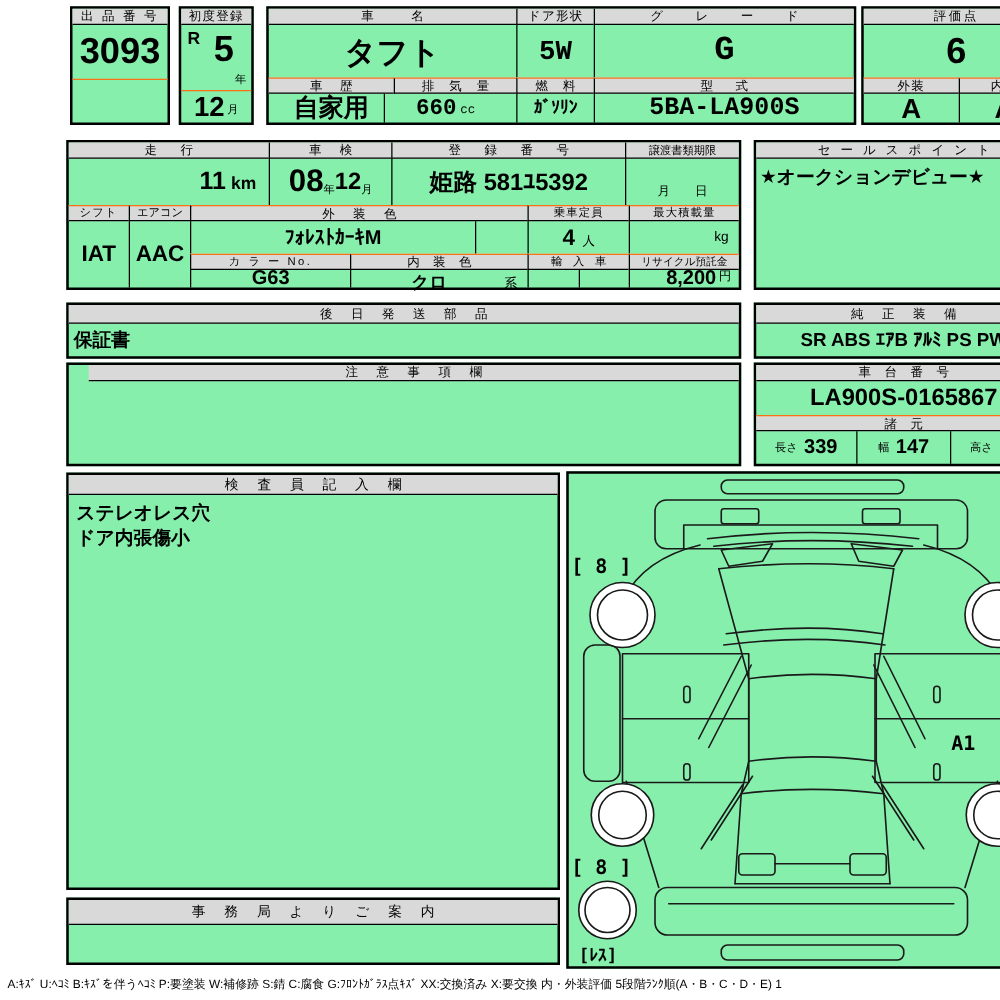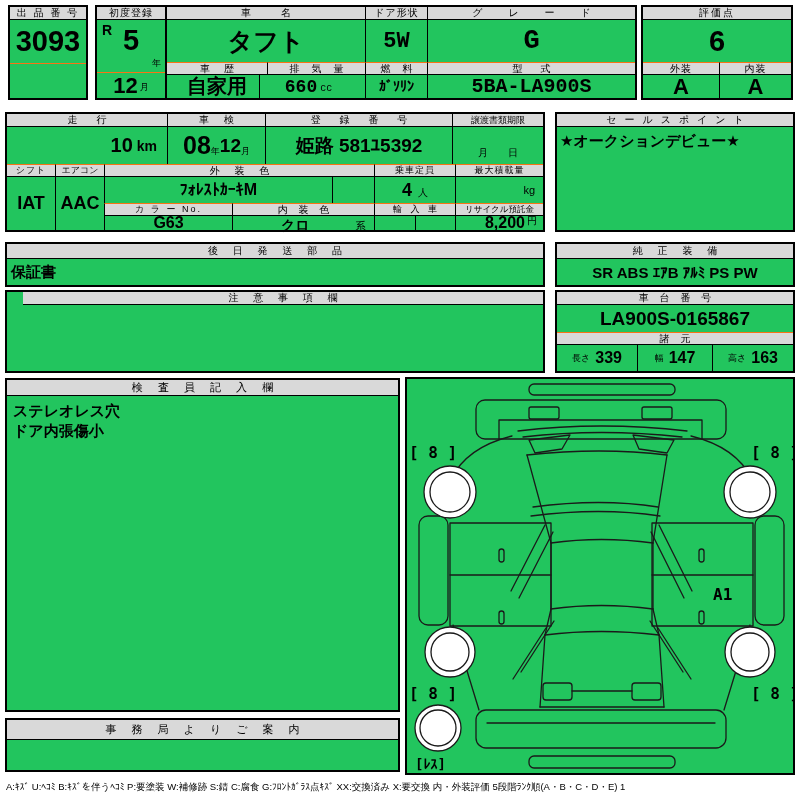--- a/index.html
+++ b/index.html
@@ -1,38 +1,38 @@
 <!DOCTYPE html>
 <html><head>
 <meta charset="utf-8">
 <style>
   *{margin:0;padding:0;box-sizing:border-box;}
   html,body{width:800px;height:800px;}
   body{position:relative;background:#fff;color:#000;font-family:"Liberation Sans","DejaVu Sans",sans-serif;}
-  .blk{position:absolute;border:2px solid #000;background:#22c55e;}
+  .blk{position:absolute;border:2px solid #000;background:#86efac;margin-left:48px;}
   .c{position:absolute;display:flex;align-items:center;justify-content:center;overflow:hidden;white-space:nowrap;}
   .bar{background:#d9d9d9;font-size:10px;font-weight:normal;}
   .bt{border-top:1px solid #f97316;}
   .bb{border-bottom:1px solid #000;}
   .bl{border-left:1px solid #000;}
   .b{font-weight:bold;}
   .lbl{font-size:9px;}
   svg text{font-family:"DejaVu Sans Mono","Liberation Mono",monospace;font-weight:bold;}
   .footer{position:absolute;left:6px;top:778px;width:790px;height:18px;font-size:9.5px;display:flex;align-items:center;}
 </style>
 </head>
 <body>
 
 <div class="blk" style="left:8px;top:5px;width:80px;height:95px;">
   <div class="c bar bb" style="left:0;top:0;right:0;height:13px;letter-spacing:2px;">出 品 番 号</div>
   <div class="c b" style="left:0;top:13px;right:0;height:43px;font-size:29px;">3093</div>
   <div class="c bt" style="left:0;top:56px;right:0;bottom:0;"></div>
 </div>
 
-<div class="blk" style="left:95px;top:5px;width:72px;height:95px;padding-left:23px;">
+<div class="blk" style="left:95px;top:5px;width:60px;height:95px;padding-left:23px;">
   <div class="c bar bb" style="left:0;top:0;right:0;height:13px;letter-spacing:1px;">初度登録</div>
   <div style="position:absolute;left:0;top:13px;right:0;height:52px;">
     <span class="b" style="position:absolute;left:5px;top:2px;font-size:14px;">R</span>
     <span class="b" style="position:absolute;left:26px;top:4px;font-size:29px;">5</span>
     <span style="position:absolute;right:4px;bottom:2px;font-size:9px;">年</span>
   </div>
   <div class="c bt" style="left:0;top:65px;right:0;bottom:0;">
     <span class="b" style="font-size:22px;">12</span>
     <span style="font-size:9px;align-self:flex-end;padding-bottom:4px;margin-left:2px;">月</span>
   </div>
@@ -67,21 +67,21 @@
   <div class="c b bl" style="left:76px;top:68px;right:0;bottom:0;font-size:22px;">A</div>
 </div>
 
 <div class="blk" style="left:5px;top:112px;width:540px;height:120px;">
   <div class="c bar bb" style="left:0;top:0;width:160px;height:13px;letter-spacing:8px;padding-left:8px;">走 行</div>
   <div class="c bar bb bl" style="left:160px;top:0;width:98px;height:13px;letter-spacing:6px;padding-left:6px;">車 検</div>
   <div class="c bar bb bl" style="left:258px;top:0;width:187px;height:13px;letter-spacing:8px;padding-left:8px;">登 録 番 号</div>
   <div class="c bar bb bl" style="left:445px;top:0;right:0;height:13px;font-size:9px;">譲渡書類期限</div>
 
   <div class="c" style="left:0;top:13px;width:160px;height:37px;justify-content:flex-end;padding-right:10px;">
-    <span class="b" style="font-size:20px;">10</span>
+    <span class="b" style="font-size:20px;">11</span>
     <span class="b" style="font-size:14px;margin-left:4px;">km</span>
   </div>
   <div class="c bl" style="left:160px;top:13px;width:98px;height:37px;">
     <span class="b" style="font-size:25px;">08</span>
     <span style="font-size:9px;align-self:flex-end;padding-bottom:6px;">年</span>
     <span class="b" style="font-size:19px;">12</span>
     <span style="font-size:9px;align-self:flex-end;padding-bottom:6px;">月</span>
   </div>
   <div class="c b bl" style="left:258px;top:13px;width:187px;height:37px;font-size:19px;">姫路 581ﾕ5392</div>
   <div class="c bl" style="left:445px;top:13px;right:0;height:37px;align-items:flex-end;padding-bottom:4px;font-size:10px;">月　　日</div>

